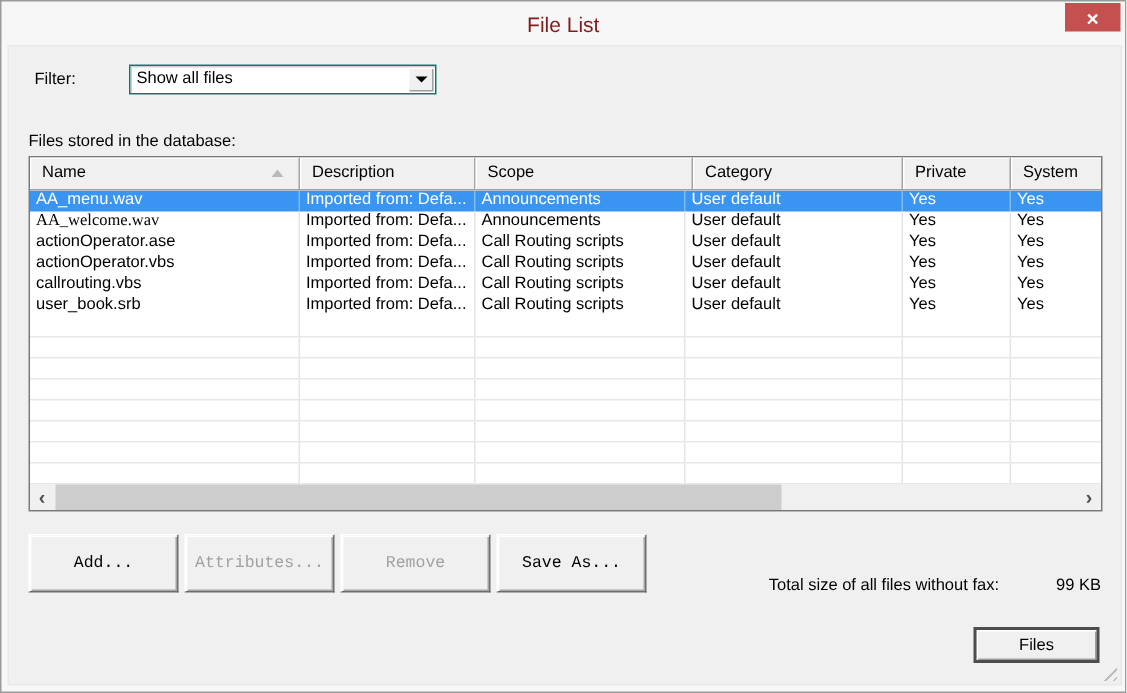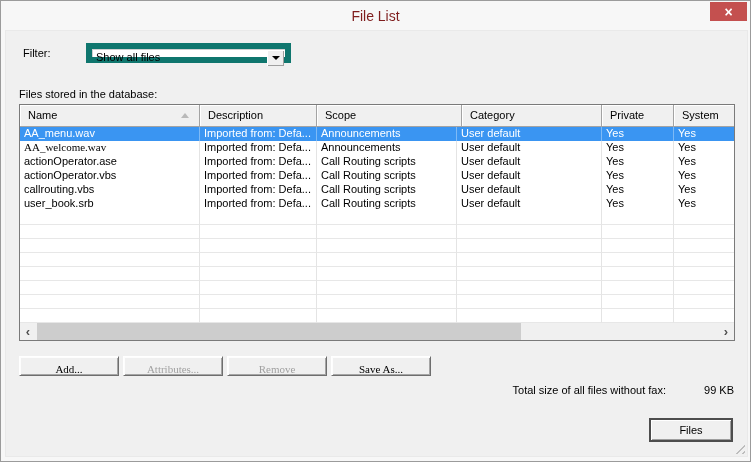--- a/index.html
+++ b/index.html
@@ -19,21 +19,21 @@
   }
   .close-x{color:#fff;font-size:14px;line-height:14px;font-weight:bold;}
   .client{
     position:absolute;left:5px;top:30px;width:741px;height:425px;
     background:var(--client-bg,#f0f0f0);box-shadow:0 0 0 1px #e9e9e9;
   }
   .small{font-size:11px;}
   .filter-label{position:absolute;left:17px;top:16px;}
   .combo{
     position:absolute;left:80px;top:12px;width:205px;height:20px;box-sizing:border-box;
-    background:#fff;border:6px solid #0f766e;box-shadow:inset 1px 1px 0 rgba(0,0,0,0.18);
+    background:#fff;border:1px solid #0f766e;box-shadow:inset 1px 1px 0 rgba(0,0,0,0.18);
   }
   .combo-text{position:absolute;left:4px;top:2px;}
   .combo-btn{
     position:absolute;right:1px;top:1px;width:17px;height:16px;background:#f0f0f0;
     box-shadow:inset 1px 1px 0 #ffffff,inset -1px -1px 0 #9f9f9f;
     display:flex;align-items:center;justify-content:center;
   }
   .down-arrow{width:0;height:0;border:4px solid transparent;border-top:4px solid #000;margin-top:4px;}
   .files-label{position:absolute;left:13px;top:57px;}
   .listview{
@@ -67,24 +67,24 @@
   }
   .scroll-arrow{
     position:absolute;top:0;width:16px;height:17px;display:flex;align-items:center;justify-content:center;
     color:#4f4f4f;font-size:13px;font-weight:bold;
   }
   .scroll-arrow.left{left:0;}
   .scroll-arrow.right{right:0;}
   .scroll-thumb{position:absolute;left:17px;top:0;width:484px;height:17px;background:#cdcdcd;}
   .btn-row{position:absolute;left:13px;top:325px;display:flex;gap:4px;}
   .push-btn{
-    width:100px;height:20px;box-sizing:border-box;background:#f0f0f0;
+    width:100px;height:39px;box-sizing:border-box;background:#f0f0f0;
     border:1px solid;border-color:#ffffff #6e6e6e #6e6e6e #ffffff;
     box-shadow:inset 1px 1px 0 #fdfdfd,inset -1px -1px 0 #a5a5a5;
-    font-family:Liberation Serif, serif;font-size:11px;color:#000;
+    font-family:Liberation Mono, monospace;font-size:11px;color:#000;
     text-align:center;line-height:22px;
   }
   .push-btn.disabled{color:var(--disabled-text,#a1a1a1);}
   .footer{position:absolute;top:353px;right:13px;display:flex;}
   .footer-value{display:inline-block;min-width:68px;text-align:right;}
   .close-dialog-btn{
     position:absolute;top:387px;right:14px;width:84px;height:24px;box-sizing:border-box;
     background:#f0f0f0;border:2px solid #4d4d4d;
     box-shadow:inset 1px 1px 0 #ffffff,inset -1px -1px 0 #9e9e9e;
     font-family:"Liberation Sans",sans-serif;font-size:11px;color:#000;

